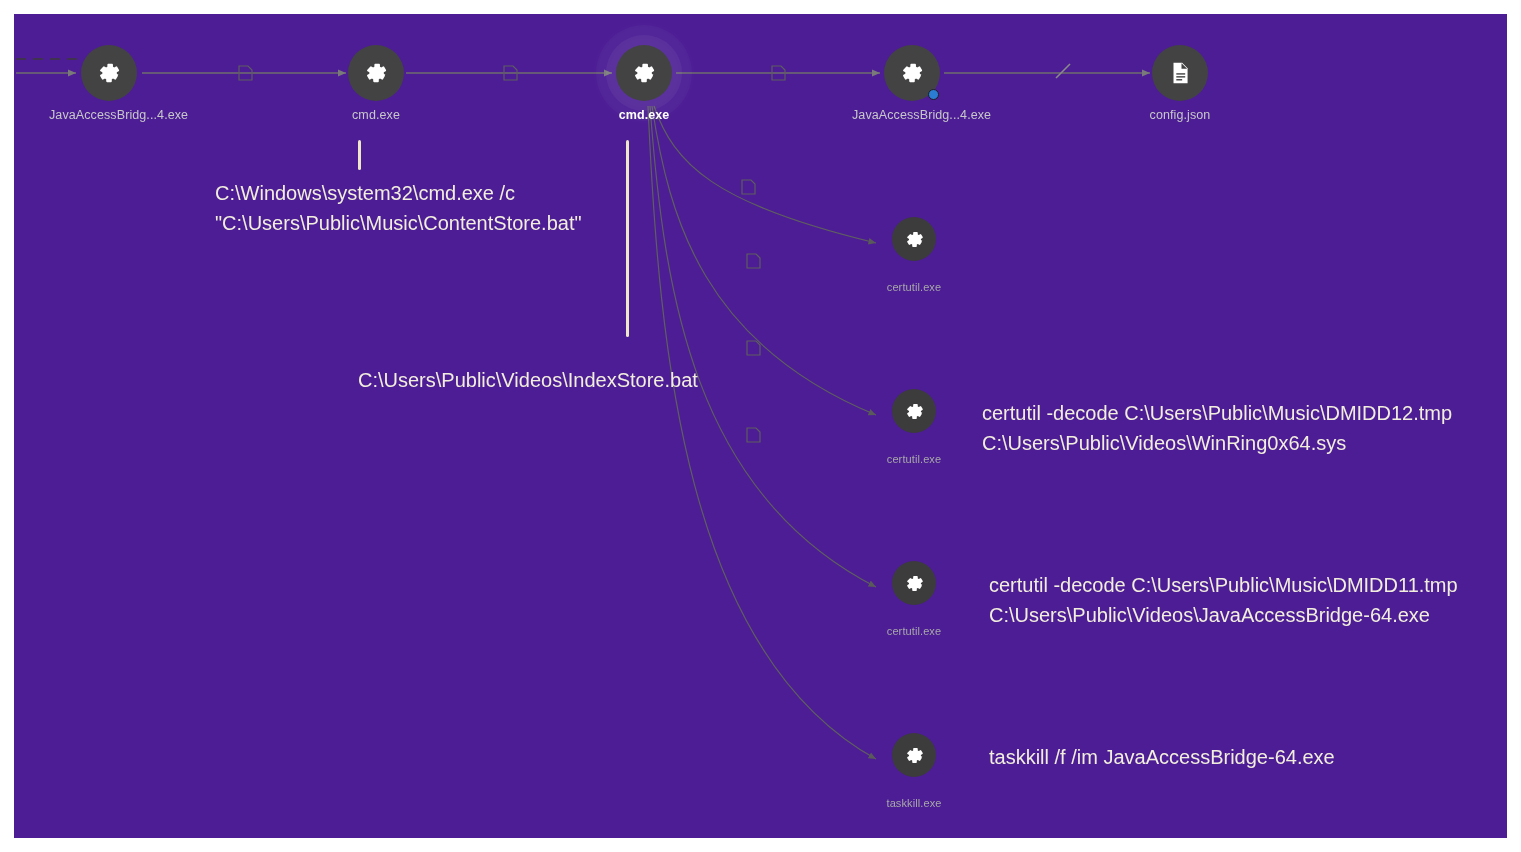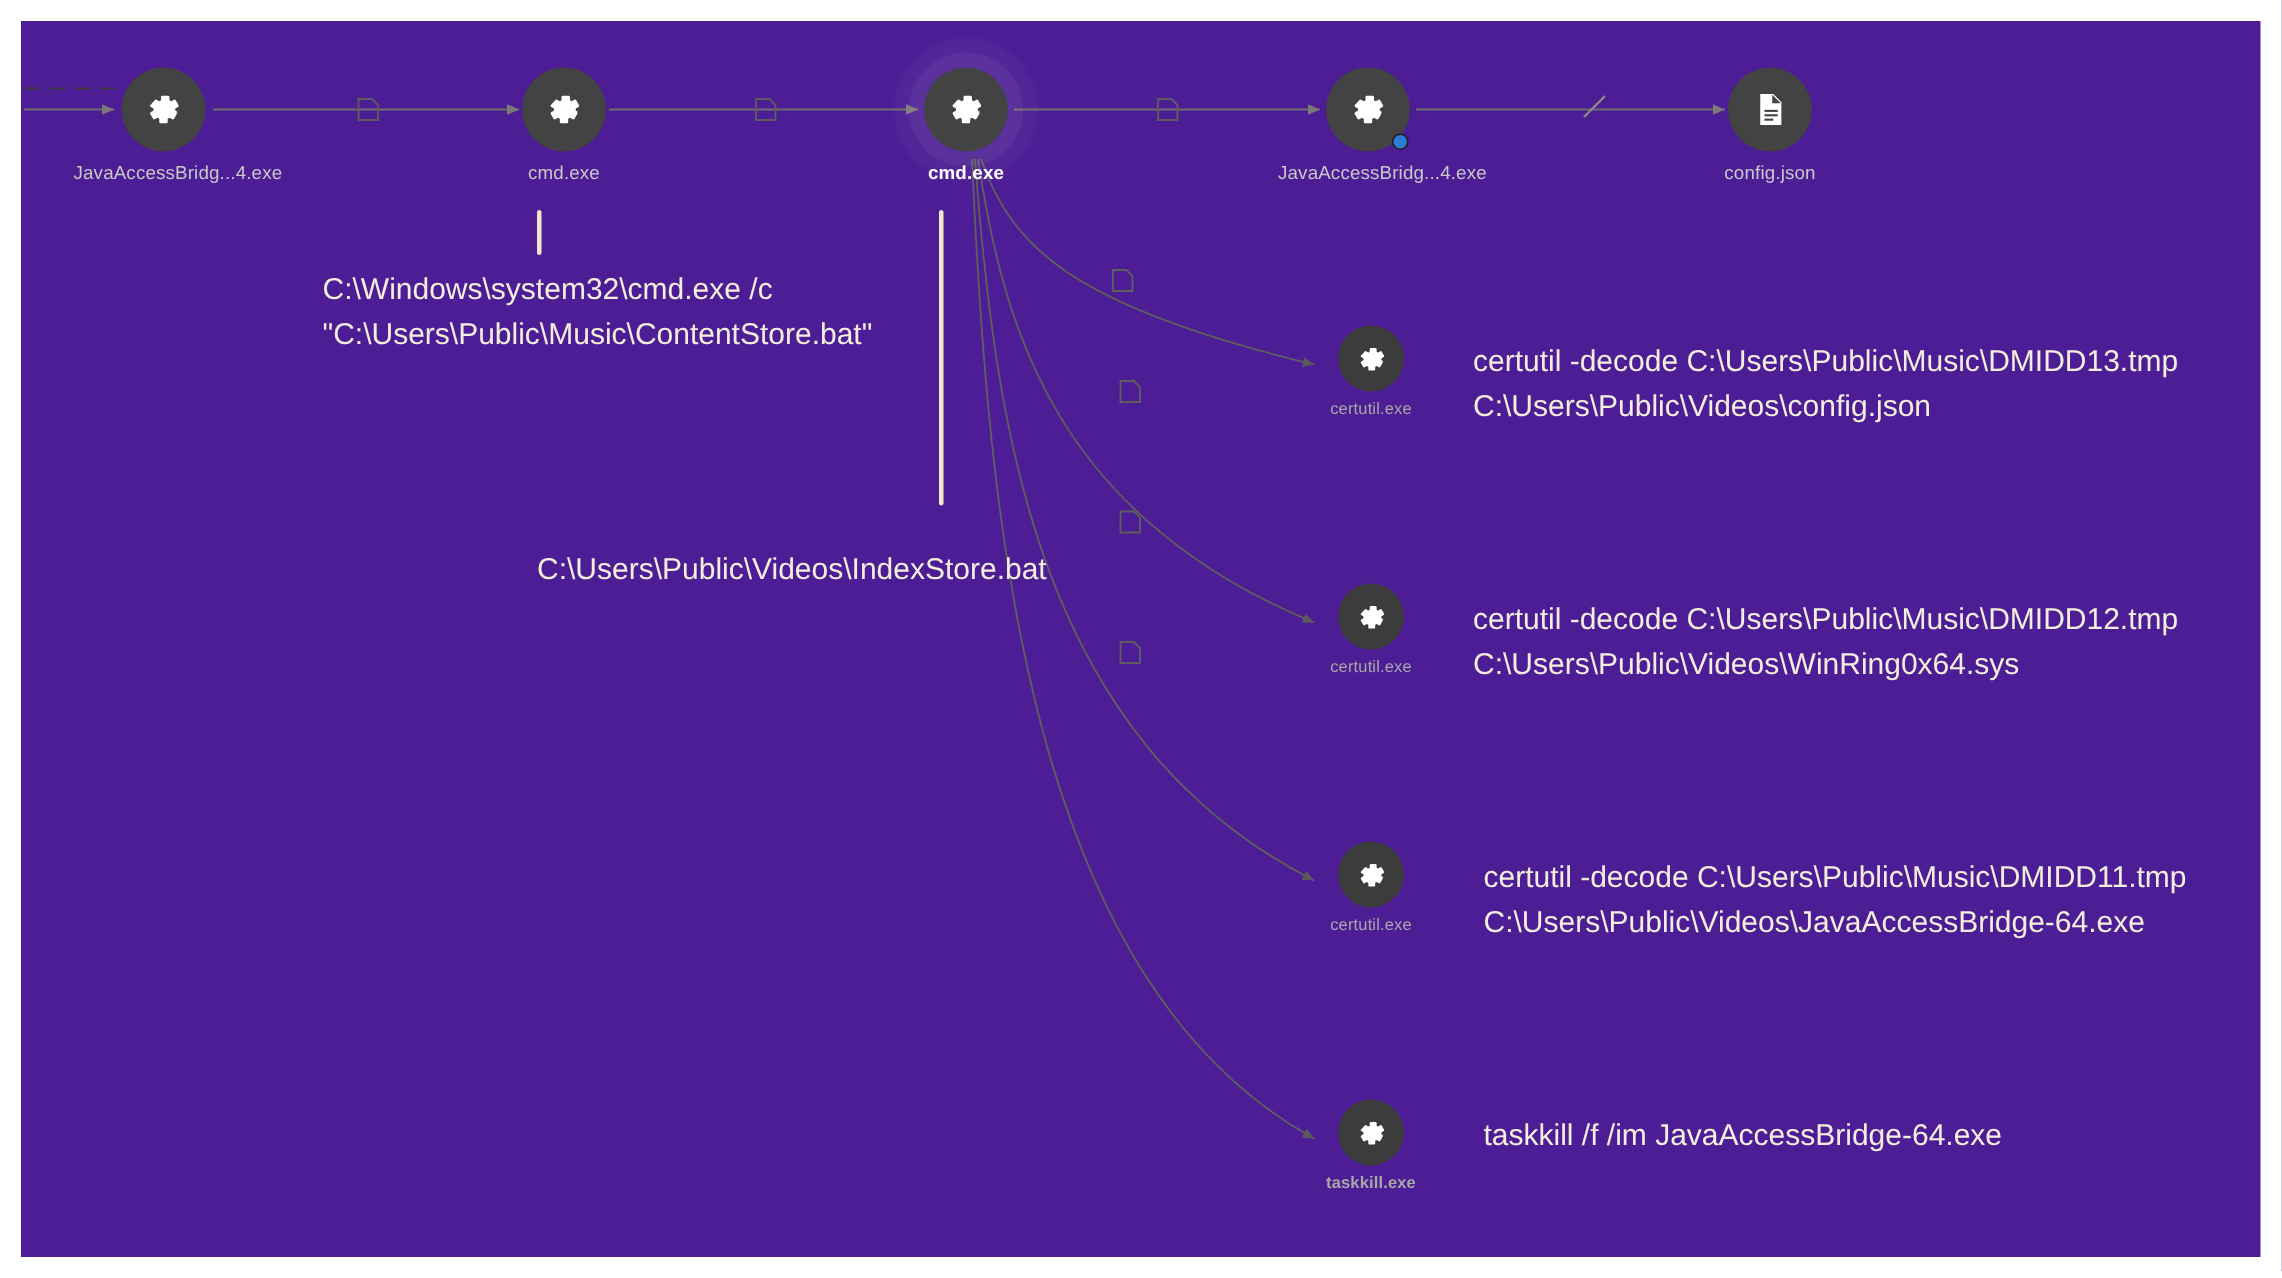--- a/index.html
+++ b/index.html
@@ -60,21 +60,21 @@
   .node .label {
     margin-top: 7px;
     font-size: 12.5px;
     color: #c8c8c8;
     letter-spacing: .1px;
     white-space: nowrap;
   }
   .node.small .label {
     font-size: 11px;
     color: #a8a8a8;
-    margin-top: 6px;
+    margin-top: 20px;
   }
   .node.selected .disc {
     box-shadow:
       0 0 0 10px rgba(255,255,255,0.045),
       0 0 0 20px rgba(255,255,255,0.028),
       0 0 26px 14px rgba(255,255,255,0.035);
   }
   .node.selected .label {
     color: #ffffff;
     font-weight: bold;
@@ -229,21 +229,21 @@
   <div class="node small" style="left:900px; top:547px;">
     <div class="disc">
       <svg width="23" height="23" viewBox="0 0 24 24" fill="#ffffff">
         <path d="M12 8.6a3.4 3.4 0 1 0 0 6.8 3.4 3.4 0 0 0 0-6.8zm0 5a1.6 1.6 0 1 1 0-3.2 1.6 1.6 0 0 1 0 3.2z"></path>
         <path d="M20.3 13.5l-1.6-.9a6.9 6.9 0 0 0 0-1.2l1.6-.9a.8.8 0 0 0 .3-1l-1.6-2.8a.8.8 0 0 0-1-.3l-1.6.9a7 7 0 0 0-1-.6V4.9a.8.8 0 0 0-.8-.8h-3.2a.8.8 0 0 0-.8.8v1.8a7 7 0 0 0-1 .6l-1.6-.9a.8.8 0 0 0-1 .3L4.4 9.5a.8.8 0 0 0 .3 1l1.6.9a6.9 6.9 0 0 0 0 1.2l-1.6.9a.8.8 0 0 0-.3 1l1.6 2.8a.8.8 0 0 0 1 .3l1.6-.9c.32.24.65.44 1 .6v1.8c0 .44.36.8.8.8h3.2a.8.8 0 0 0 .8-.8v-1.8c.35-.16.68-.36 1-.6l1.6.9a.8.8 0 0 0 1-.3l1.6-2.8a.8.8 0 0 0-.3-1z"></path>
       </svg>
     </div>
     <div class="label">certutil.exe</div>
   </div>
 
-  <div class="node small" style="left:900px; top:719px;font-weight:bold;">
+  <div class="node small" style="left:900px; top:719px;">
     <div class="disc">
       <svg width="23" height="23" viewBox="0 0 24 24" fill="#ffffff">
         <path d="M12 8.6a3.4 3.4 0 1 0 0 6.8 3.4 3.4 0 0 0 0-6.8zm0 5a1.6 1.6 0 1 1 0-3.2 1.6 1.6 0 0 1 0 3.2z"></path>
         <path d="M20.3 13.5l-1.6-.9a6.9 6.9 0 0 0 0-1.2l1.6-.9a.8.8 0 0 0 .3-1l-1.6-2.8a.8.8 0 0 0-1-.3l-1.6.9a7 7 0 0 0-1-.6V4.9a.8.8 0 0 0-.8-.8h-3.2a.8.8 0 0 0-.8.8v1.8a7 7 0 0 0-1 .6l-1.6-.9a.8.8 0 0 0-1 .3L4.4 9.5a.8.8 0 0 0 .3 1l1.6.9a6.9 6.9 0 0 0 0 1.2l-1.6.9a.8.8 0 0 0-.3 1l1.6 2.8a.8.8 0 0 0 1 .3l1.6-.9c.32.24.65.44 1 .6v1.8c0 .44.36.8.8.8h3.2a.8.8 0 0 0 .8-.8v-1.8c.35-.16.68-.36 1-.6l1.6.9a.8.8 0 0 0 1-.3l1.6-2.8a.8.8 0 0 0-.3-1z"></path>
       </svg>
     </div>
     <div class="label">taskkill.exe</div>
   </div>
 
   <div class="leader" style="left:344px; top:126px; height:30px;"></div>
@@ -251,24 +251,20 @@
 
   <div class="annot" style="left:201px; top:164px;">
     <span class="ln">C:\Windows\system32\cmd.exe /c</span>
     <span class="ln">"C:\Users\Public\Music\ContentStore.bat"</span>
   </div>
 
   <div class="annot" style="left:344px; top:351px;">
     <span class="ln">C:\Users\Public\Videos\IndexStore.bat</span>
   </div>
 
-  <div class="annot" style="left:968px; top:212px;">
-    <span class="ln">certutil  -decode C:\Users\Public\Music\DMIDD13.tmp</span>
-    <span class="ln">C:\Users\Public\Videos\config.json</span>
-  </div>
 
   <div class="annot" style="left:968px; top:384px;">
     <span class="ln">certutil  -decode C:\Users\Public\Music\DMIDD12.tmp</span>
     <span class="ln">C:\Users\Public\Videos\WinRing0x64.sys</span>
   </div>
 
   <div class="annot" style="left:975px; top:556px;">
     <span class="ln">certutil  -decode C:\Users\Public\Music\DMIDD11.tmp</span>
     <span class="ln">C:\Users\Public\Videos\JavaAccessBridge-64.exe</span>
   </div>

